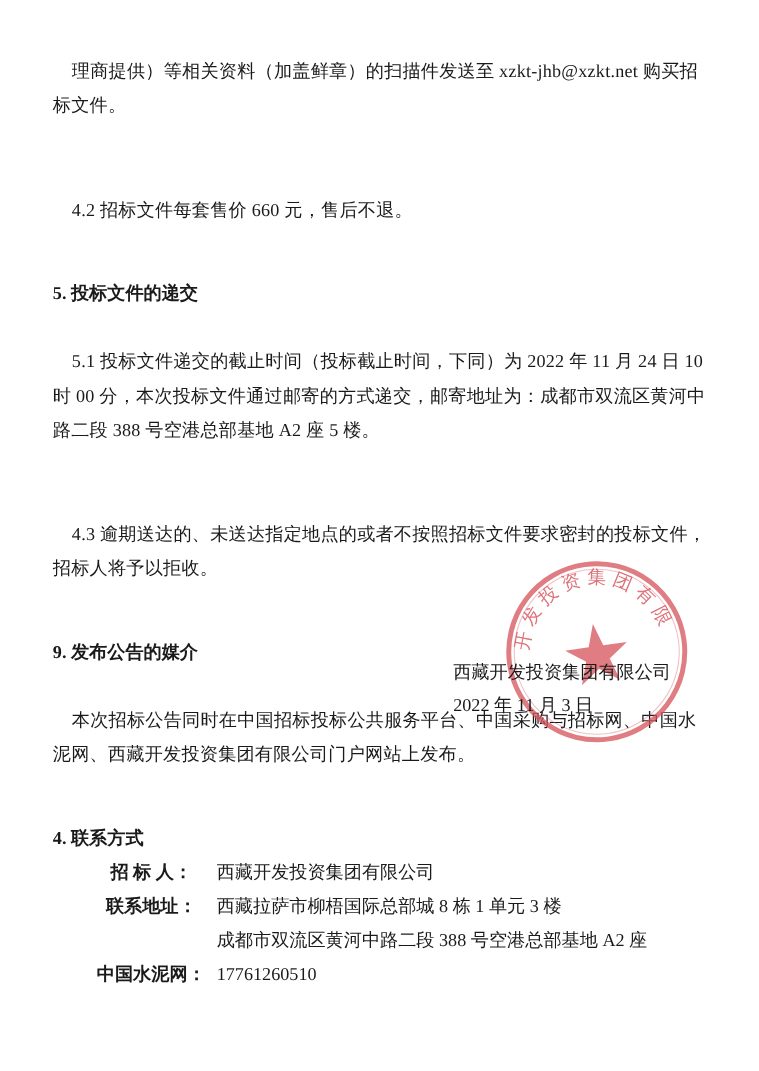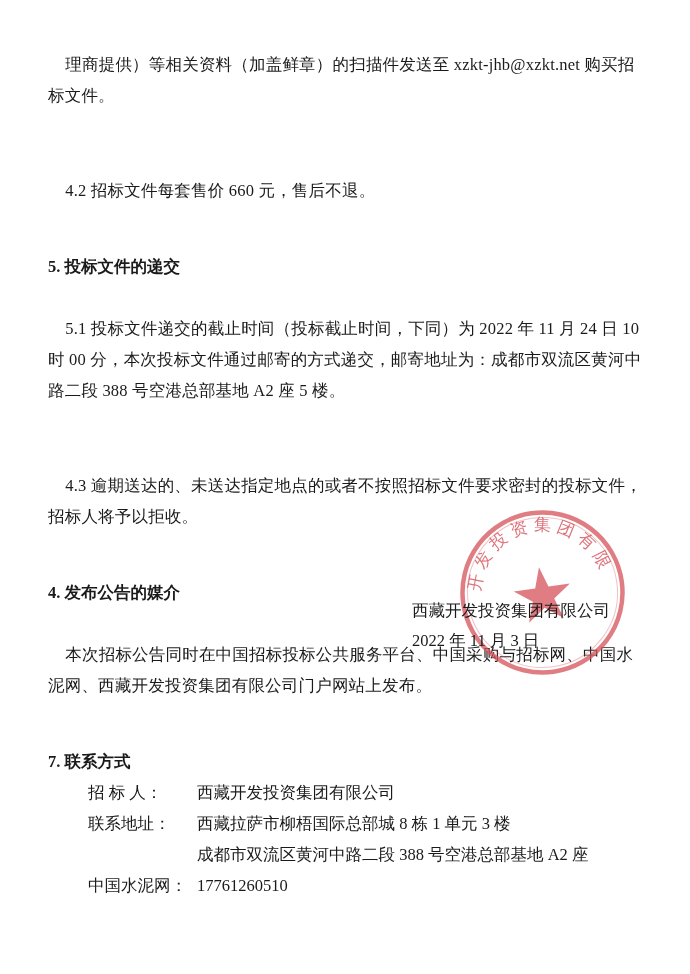--- a/index.html
+++ b/index.html
@@ -46,21 +46,22 @@
   }
   .contact-table td {
     font-size: 16.5px;
     line-height: 31px;
     padding: 0;
     vertical-align: top;
   }
   .contact-label {
     white-space: nowrap;
     padding-right: 10px !important;
-    font-weight: normal;
+    font-weight: bold;
+    text-align: center;
   }
   .sign-block {
     position: absolute;
     right: 48px;
     top: 596px;
     text-align: left;
     width: 230px;
   }
   .sign-line {
     font-size: 16.5px;
@@ -95,27 +96,27 @@
   <div class="heading">5. 投标文件的递交</div>
 
   <div class="line indent block">
     <span>5.1 投标文件递交的截止时间（投标截止时间，下同）为 2022 年 11 月 24 日 10 时 00 分，本次投标文件通过邮寄的方式递交，邮寄地址为：成都市双流区黄河中路二段 388 号空港总部基地 A2 座 5 楼。</span>
   </div>
 
   <div class="line indent block">
     <span>4.3 逾期送达的、未送达指定地点的或者不按照招标文件要求密封的投标文件，招标人将予以拒收。</span>
   </div>
 
-  <div class="heading">4. 发布公告的媒介</div>
+  <div class="heading">9. 发布公告的媒介</div>
 
   <div class="line indent block">
     <span>本次招标公告同时在中国招标投标公共服务平台、中国采购与招标网、中国水泥网、西藏开发投资集团有限公司门户网站上发布。</span>
   </div>
 
-  <div class="heading">7. 联系方式</div>
+  <div class="heading">4. 联系方式</div>
 
   <table class="contact-table">
     <tbody>
       <tr>
         <td class="contact-label">招 标 人：</td>
         <td>西藏开发投资集团有限公司</td>
       </tr>
       <tr>
         <td class="contact-label">联系地址：</td>
         <td>西藏拉萨市柳梧国际总部城 8 栋 1 单元 3 楼</td>

